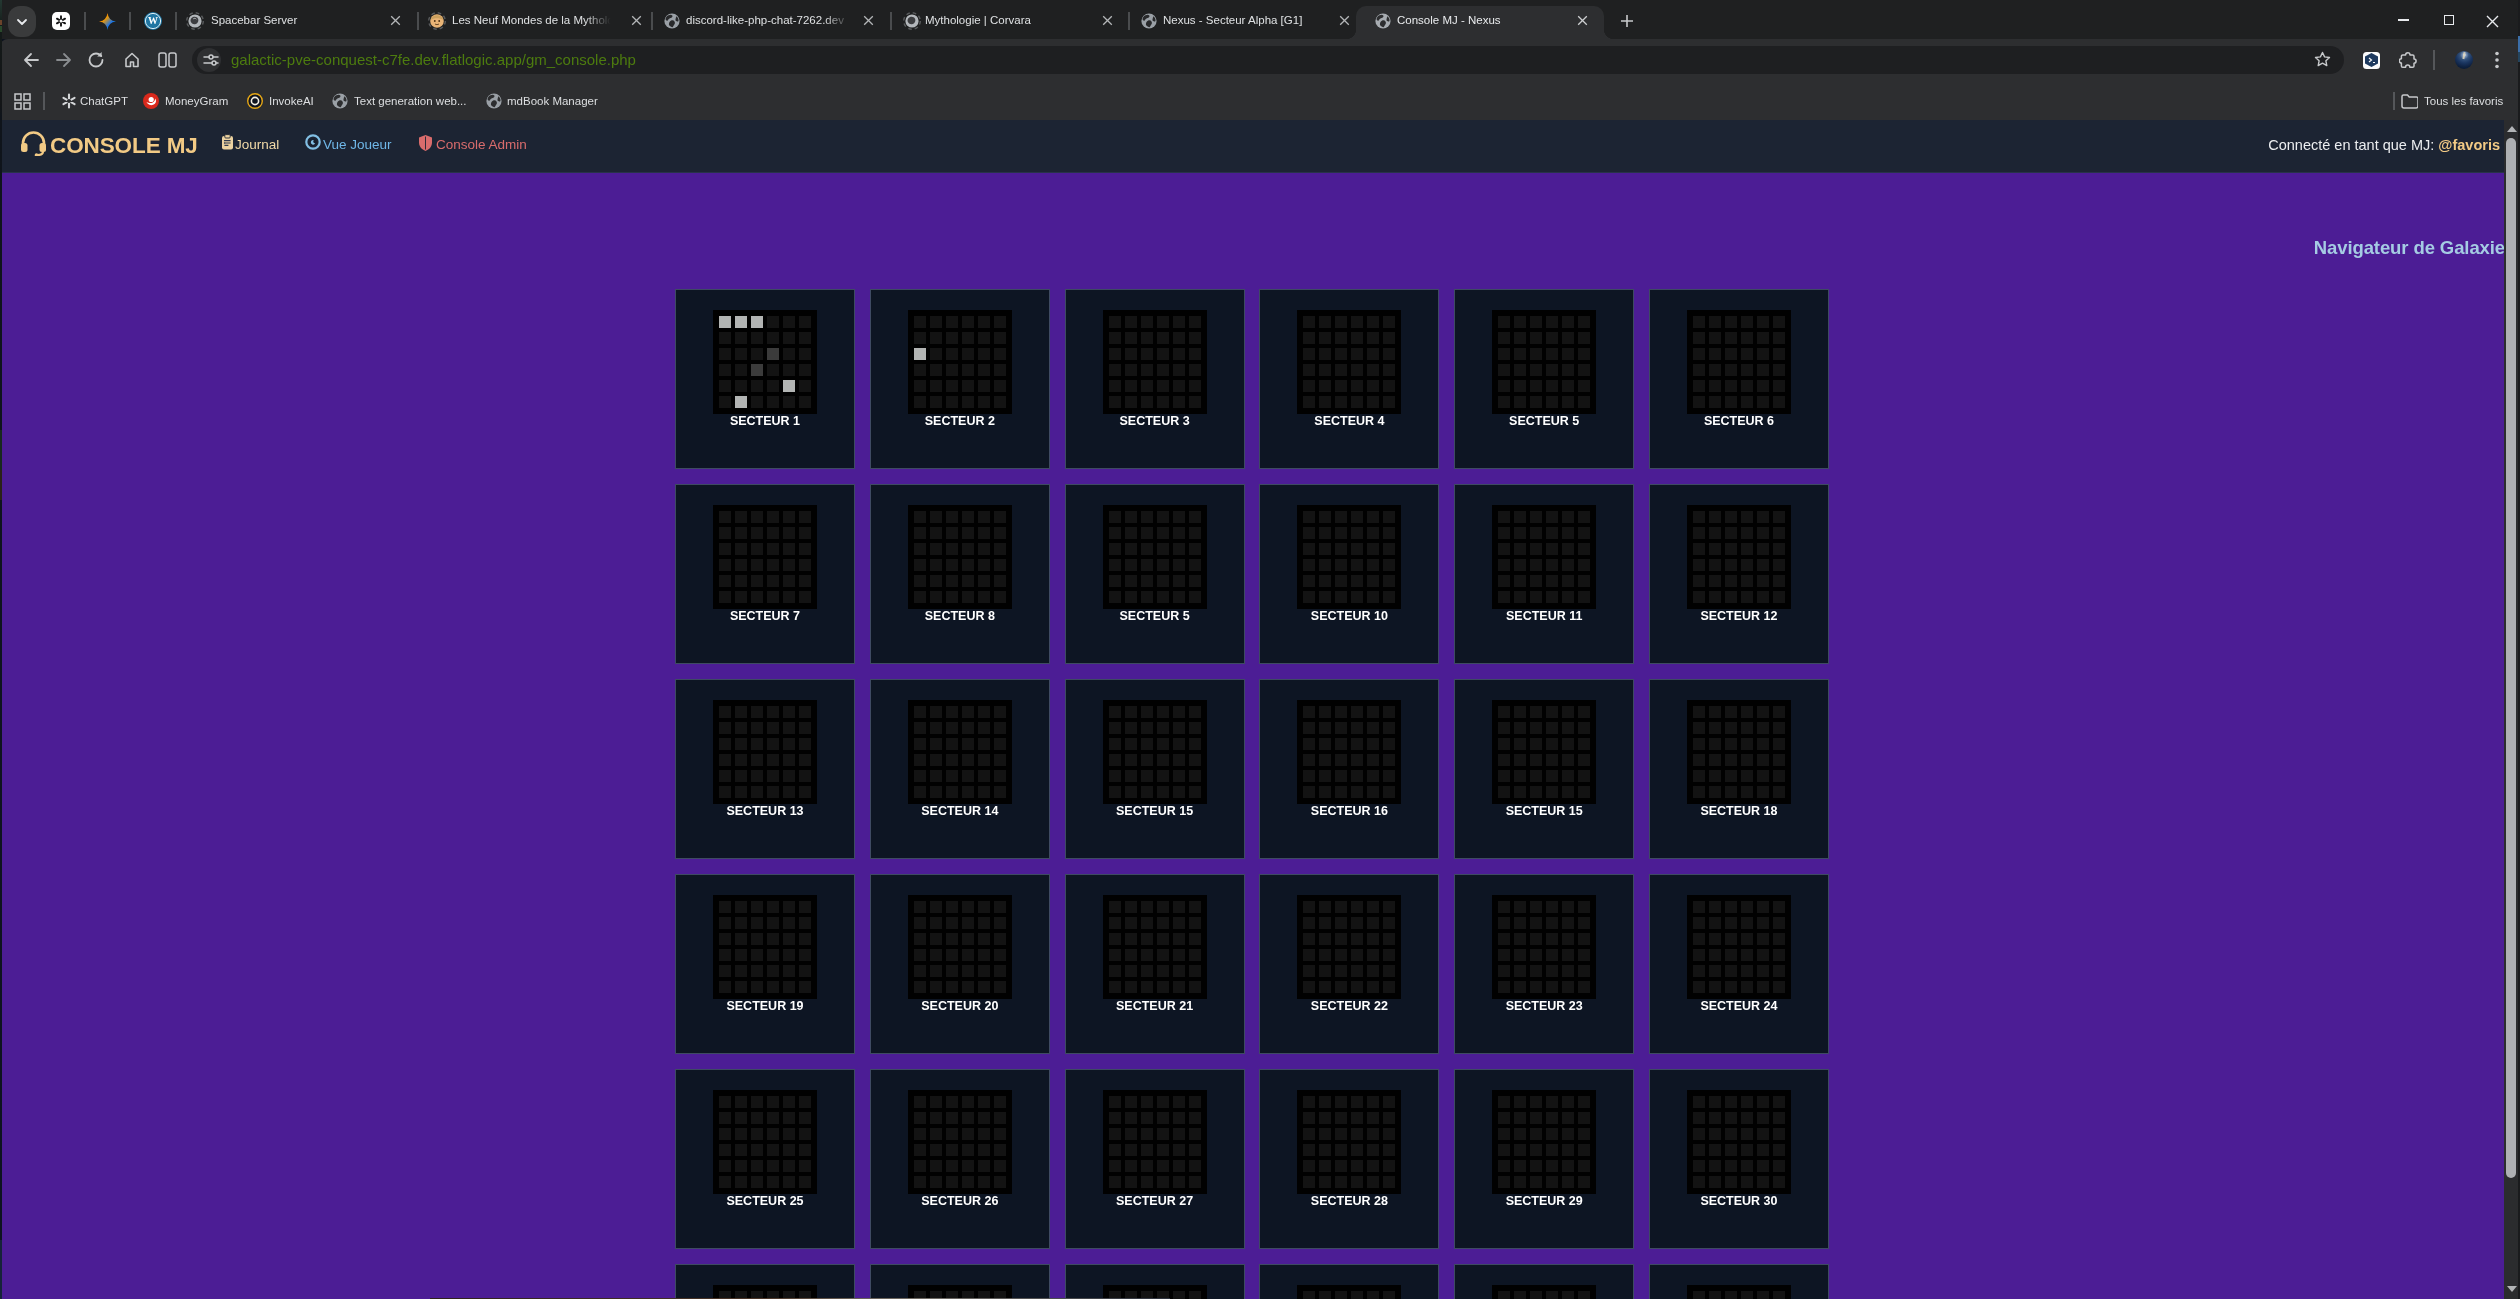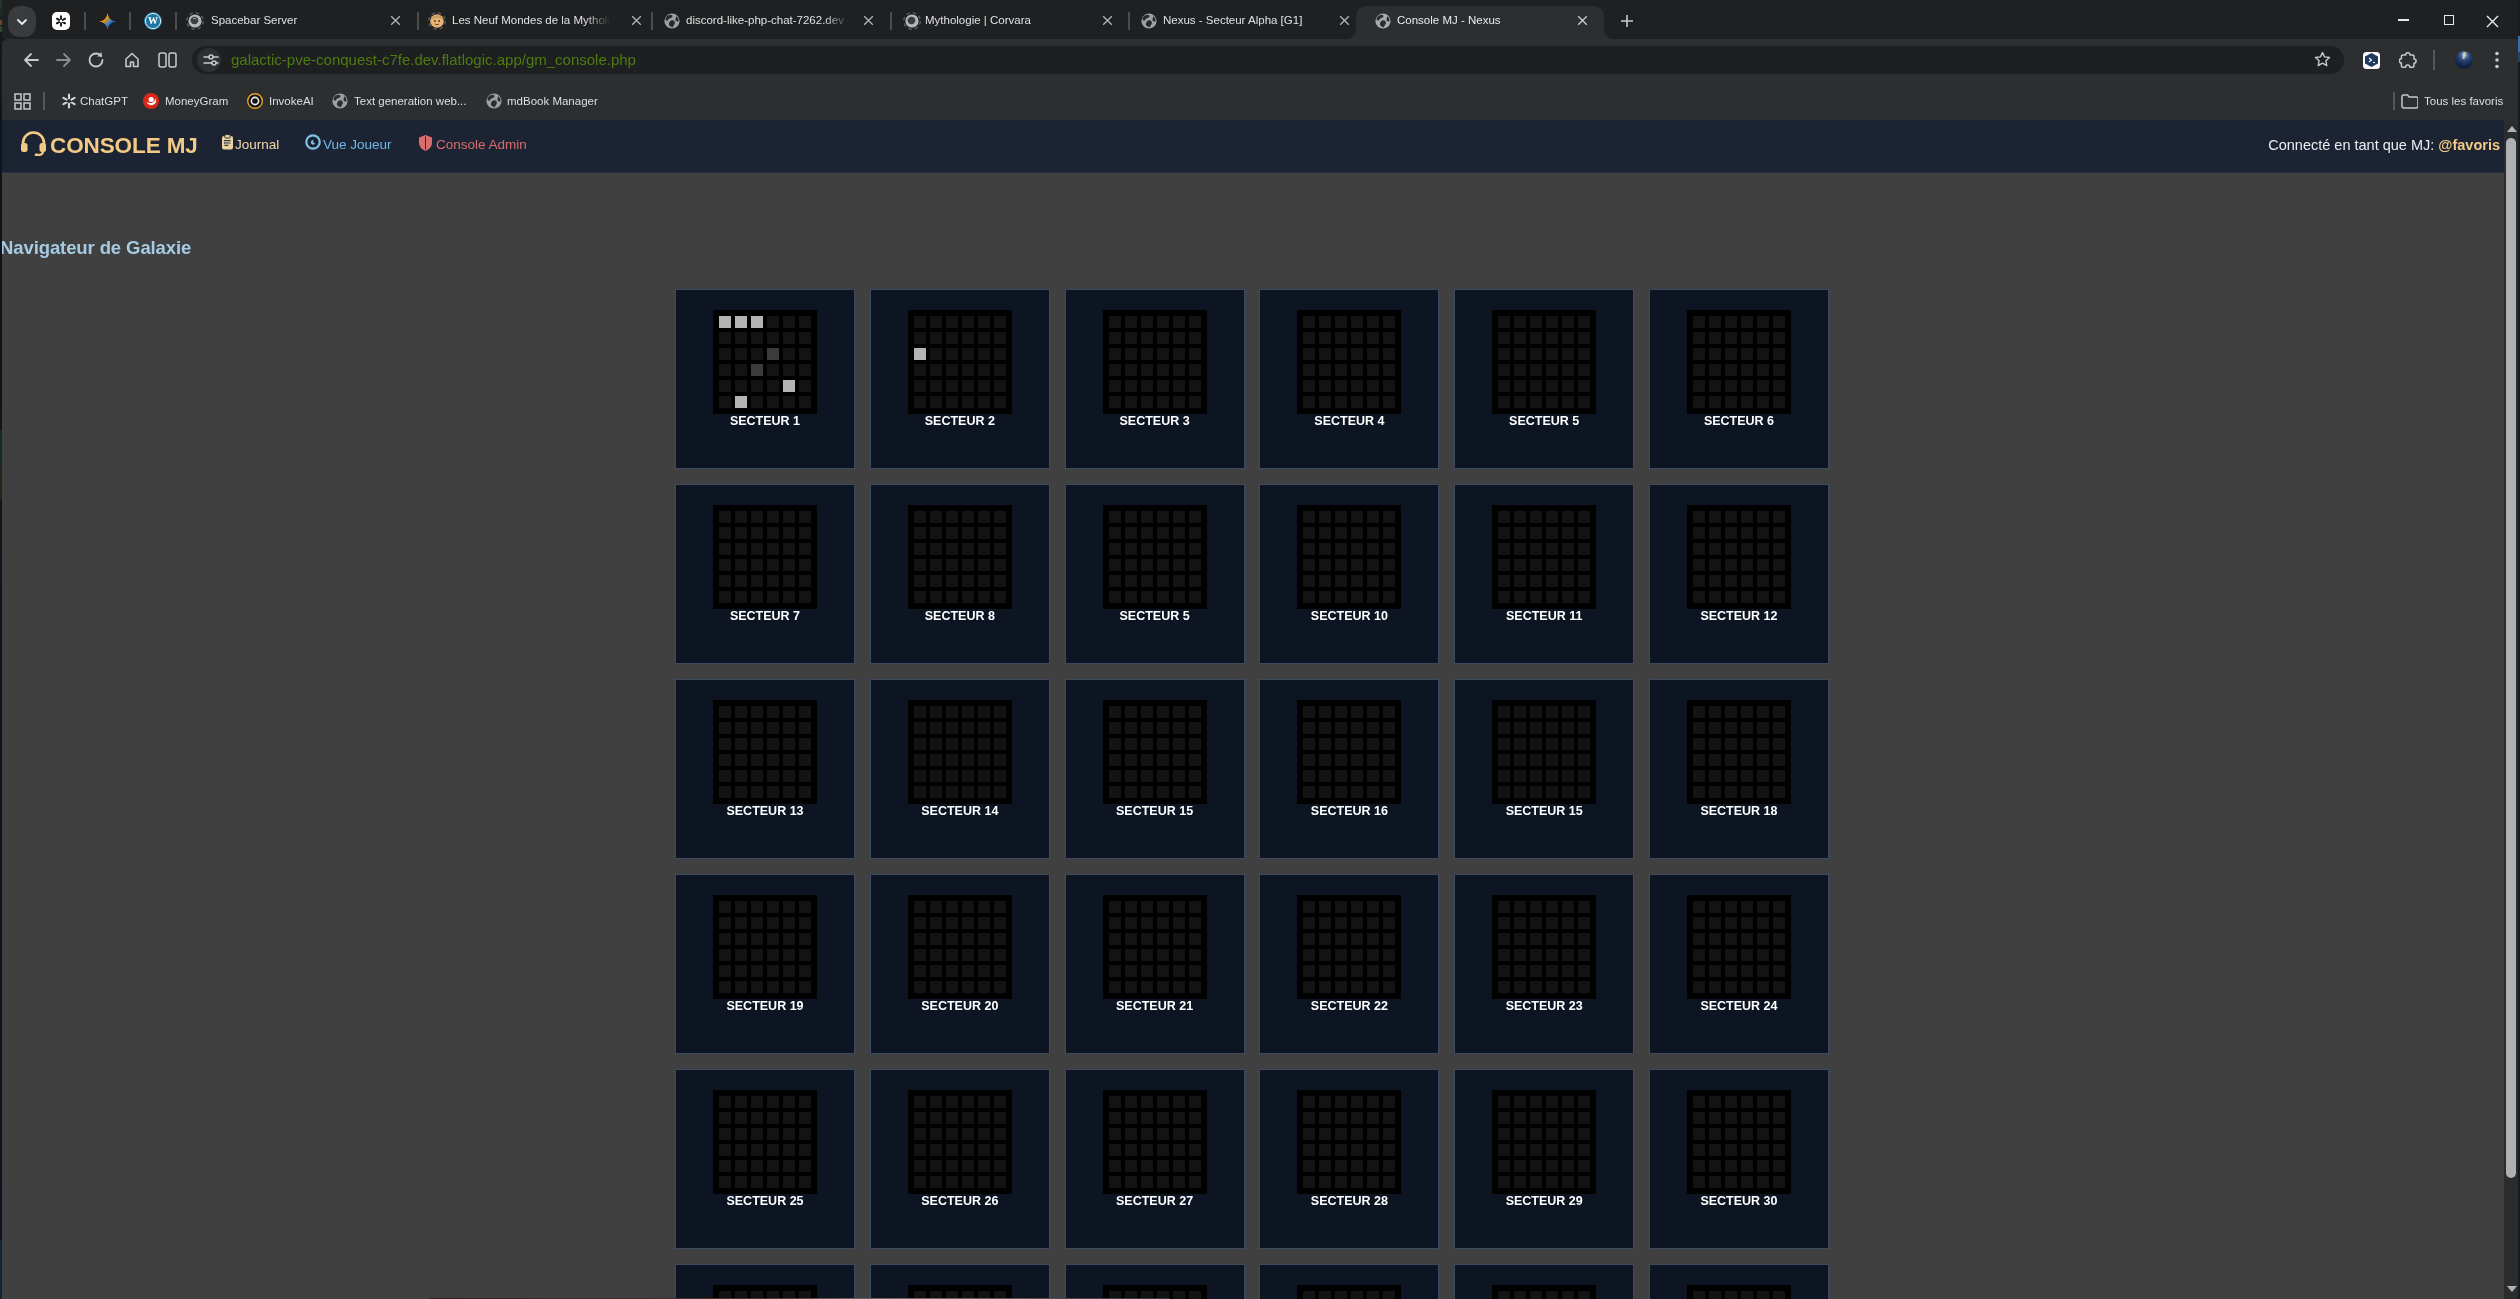--- a/index.html
+++ b/index.html
@@ -16,25 +16,25 @@
 #activetab:before,#activetab:after{content:"";position:absolute;bottom:0;width:10px;height:10px}
 #activetab:before{left:-10px;background:radial-gradient(circle at 0 0,transparent 10px,#2d2e30 10.5px)}
 #activetab:after{right:-10px;background:radial-gradient(circle at 10px 0,transparent 10px,#2d2e30 10.5px)}
 
 #toolbar{left:0;top:39px;width:2520px;height:81px;background:#2d2e30;border-radius:8px 0 0 0}
 #urlpill{left:192px;top:46px;width:2152px;height:28px;border-radius:14px;background:#1e1f21}
 #urltext{left:231px;top:51px;font-size:15px;color:#4d7c0f}
 
 .bmitem{top:92px;height:18px;display:flex;align-items:center;font-size:11.5px;color:#dddfe1;white-space:nowrap}
 
-#page{left:0;top:120px;width:2520px;height:1179px;background:#404040;overflow:hidden}
+#page{left:0;top:120px;width:2520px;height:1179px;background:#4c1d95;overflow:hidden}
 #pageheader{left:0;top:0;width:2505px;height:53px;background:#1c2433;border-bottom:1.5px solid #28334a}
 .navitem{top:17px;font-size:13.5px;font-weight:normal;white-space:nowrap}
 #logotext{left:50px;top:13px;font-size:22.5px;font-weight:bold;color:#f2ca85;letter-spacing:-0.1px}
-#heading{left:0;top:117px;width:2505px;text-align:left;font-size:18.5px;font-weight:bold;color:#a5cbe3;letter-spacing:-0.1px}
+#heading{left:0;top:117px;width:2505px;text-align:right;font-size:18.5px;font-weight:bold;color:#a5cbe3;letter-spacing:-0.1px}
 #grid{left:675px;top:169px;width:1154px;display:grid;grid-template-columns:repeat(6,180px);column-gap:14.8px;row-gap:15px}
 .card{width:180px;height:180px;background:#0d1523;border:1px solid #3e4a62;display:flex;flex-direction:column;align-items:center}
 .mg{margin-top:20px;width:104px;height:104px;background:#010101;padding:6px;display:grid;grid-template-columns:repeat(6,12px);grid-template-rows:repeat(6,12px);gap:4px}
 .mg div{background:#131313}
 .mg .b{background:#b2b4b3}
 .mg .d{background:#3b3b3b}
 .seclabel{font-size:12.5px;font-weight:bold;color:#fff}
 
 #sbar{left:2504px;top:120px;width:16px;height:1179px;background:#2b2c2e;z-index:60}
 #sthumb{left:2px;top:18px;width:10px;height:1040px;background:#aeb0b3;border-radius:5px}

